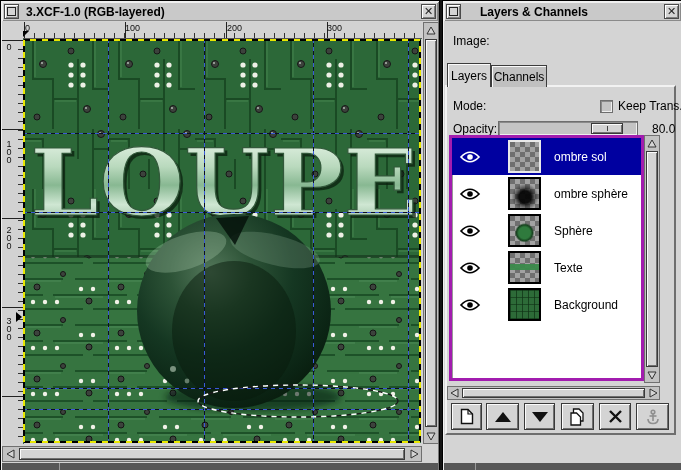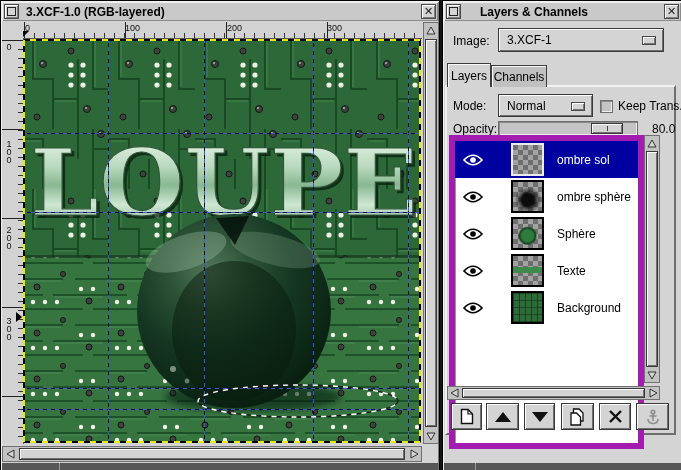--- a/index.html
+++ b/index.html
@@ -83,22 +83,22 @@
   #mode-label{left:10px;top:98px;}
   #mode-dd{left:55px;top:93px;width:95px;height:23px;}
   #keeptrans-box{position:absolute;left:157px;top:99px;width:13px;height:13px;}
   #keeptrans-label{left:175px;top:98px;}
   #opacity-label{left:10px;top:121px;}
   #opacity-slider{position:absolute;left:55px;top:120px;width:140px;height:15px;}
   #opacity-handle{position:absolute;left:92px;top:1px;width:32px;height:11px;background:#d4d4d4;
     border:1px solid #3a3a3a;box-shadow:inset 1px 1px 0 #fbfbfb, inset -1px -1px 0 #6f6f6f;box-sizing:border-box;}
   #opacity-handle:after{content:"";position:absolute;left:50%;top:2px;width:1px;height:5px;background:#444;}
   #opacity-value{left:209px;top:121px;}
-  #layerlist{position:absolute;left:6px;top:134px;width:195px;height:314px;background:#fff;
-    border:6px solid #a21caf;box-shadow:inset 1px 1px 0 #999;box-sizing:border-box;overflow:hidden;text-align:center;}
+  #layerlist{position:absolute;left:6px;top:134px;width:195px;height:246px;background:#fff;
+    border:3px solid #a21caf;box-shadow:inset 1px 1px 0 #999;box-sizing:border-box;overflow:hidden;text-align:center;}
   .lrow{position:absolute;left:0;width:193px;height:37px;display:flex;align-items:center;color:#000;}
   .lrow.sel{background:#0000a0;color:#fff;}
   .lrow .eye{width:22px;height:14px;margin-left:7px;flex:none;color:#000;}
   .lrow.sel .eye{color:#fff;}
   .lrow .thumb-sp{width:27px;flex:none;}
   .lthumb{width:33px;height:33px;flex:none;border:2px solid #000;box-sizing:border-box;}
   .lrow.sel .lthumb{border-color:#e9e9e9;}
   .lname{font-size:12px;margin-left:13px;white-space:nowrap;}
   .checker{background:repeating-conic-gradient(#a2a2a2 0% 25%, #6f6f6f 0% 50%) 0 0/10px 10px;}
   .th-shadow{background:
@@ -309,34 +309,26 @@
     <div class="tbtn">
       <div class="boxglyph"></div>
     </div>
     <div class="t">Layers &amp; Channels</div>
     <div class="tbtn close">
       <span class="xglyph">✕</span>
     </div>
   </div>
 
   <div class="lbl" id="imagerow-label">Image:</div>
-  <div class="optmenu bevelbtn" id="image-dd">
-    <span>3.XCF-1</span>
-    <span class="optind"></span>
-  </div>
 
   <div class="tab" id="tab-layers">Layers</div>
   <div class="tab" id="tab-channels">Channels</div>
   <div class="notebook"></div>
 
   <div class="lbl" id="mode-label">Mode:</div>
-  <div class="optmenu bevelbtn" id="mode-dd">
-    <span>Normal</span>
-    <span class="optind"></span>
-  </div>
   <div class="sunken" id="keeptrans-box"></div>
   <div class="lbl" id="keeptrans-label">Keep Trans.</div>
 
   <div class="lbl" id="opacity-label">Opacity:</div>
   <div class="sunken" id="opacity-slider">
     <div id="opacity-handle"></div>
   </div>
   <div class="lbl" id="opacity-value">80.0</div>
 
   <div id="layerlist">

